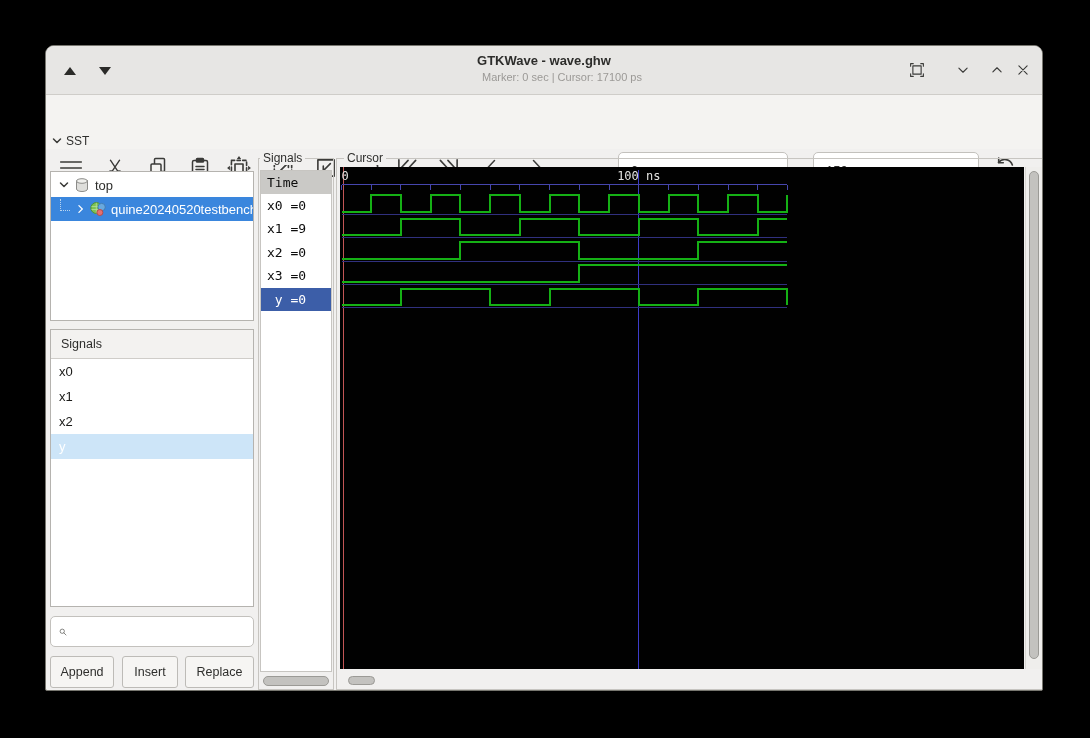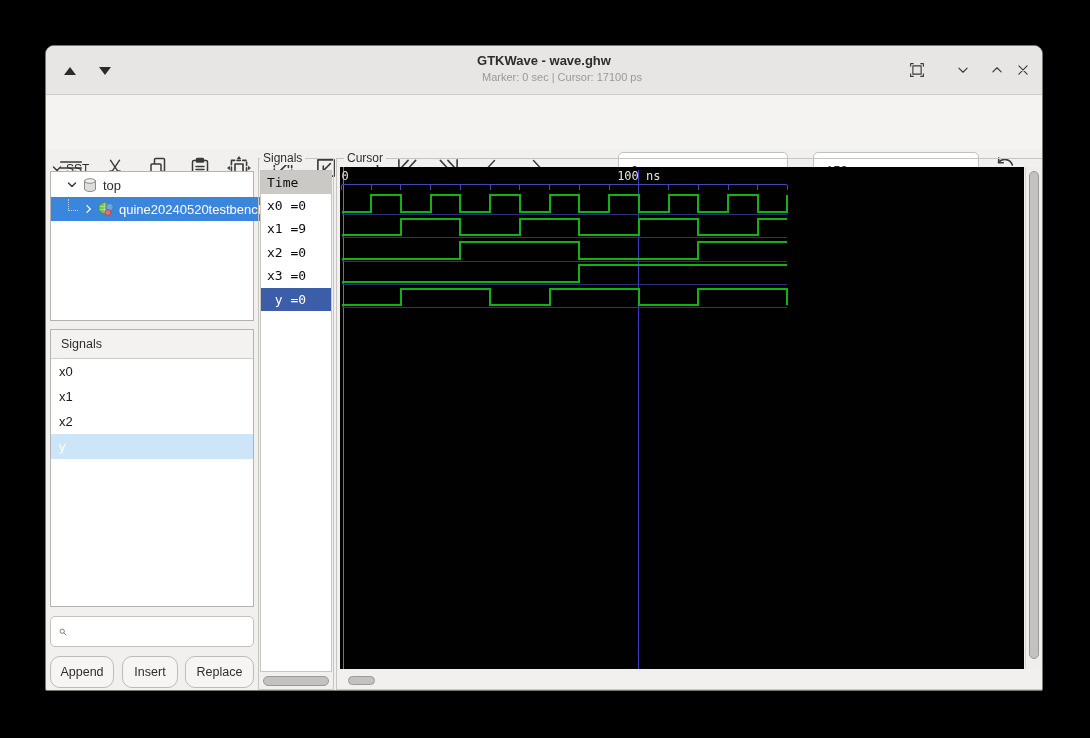--- a/index.html
+++ b/index.html
@@ -21,28 +21,28 @@
   
   .toolbar{position:absolute;left:0;top:49px;right:0;height:54px;background:#f4f3f1;}
   .tool-ic{position:absolute;top:60px;width:26px;height:26px;}
   .tool-label{position:absolute;top:69px;font-size:13px;color:#2e2e2c;}
   .tool-input{position:absolute;top:57px;height:37px;box-sizing:border-box;background:#fff;border:1px solid #c3c1bd;
               border-radius:5px;font-size:13px;padding:0 0 0 12px;color:#2e2e2c;font-family:"Liberation Sans",sans-serif;}
   
   .panel-box{position:absolute;background:#fff;border:1px solid #b5b3af;box-sizing:border-box;}
   .frame{position:absolute;border:1px solid #c7c5c1;box-sizing:border-box;}
   .frame-label{position:absolute;font-size:12px;color:#2f2f2d;background:#f1f0ef;padding:0 3px;line-height:14px;}
-  .sst-head{position:absolute;left:6px;top:116px;font-size:12px;color:#2f2f2d;display:flex;align-items:center;gap:4px;}
-  .tree-row{position:absolute;left:0;width:100%;height:24px;display:flex;align-items:center;font-size:13px;padding-left:8px;}
+  .sst-head{position:absolute;left:6px;top:88px;font-size:12px;color:#2f2f2d;display:flex;align-items:center;gap:4px;}
+  .tree-row{position:absolute;left:0;width:100%;height:24px;display:flex;align-items:center;font-size:13px;}
   .tree-row.sel{background:#3a86dd;color:#fff;}
   .guide{width:9px;height:11px;border-left:1px dotted #b9d4ef;border-bottom:1px dotted #b9d4ef;margin:-8px 2px 0 9px;}
   .list-head{height:28px;line-height:28px;padding-left:10px;font-size:12.5px;color:#2e2e2c;background:#f3f2f0;border-bottom:1px solid #cfcdc9;}
   .list-item{height:25px;line-height:25px;padding-left:8px;font-size:13px;color:#1a1a18;}
   .list-item.sel{background:#cde5f8;color:#fff;}
-  .btn{position:absolute;top:610px;height:32px;background:#f6f5f3;border:1px solid #bdbbb7;border-radius:10px;
+  .btn{position:absolute;top:610px;height:32px;background:#f6f5f3;border:1px solid #bdbbb7;border-radius:3px;
        font-size:12.5px;color:#2e2e2c;display:flex;align-items:center;justify-content:center;box-sizing:border-box;}
   .search{position:absolute;left:4px;top:570px;width:204px;height:31px;background:#fff;border:1px solid #c3c1bd;
           border-radius:5px;box-sizing:border-box;display:flex;align-items:center;padding-left:8px;gap:6px;}
   .search input{border:none;outline:none;flex:1;font-size:13px;background:transparent;}
   
   .mono-row{height:23.4px;line-height:23.4px;padding-left:6px;font-family:"DejaVu Sans Mono",monospace;
             font-size:13px;white-space:pre;color:#0c0c0c;}
   .mono-row.sel{background:#3c5ea8;color:#fff;}
   .time-head{height:23px;line-height:23px;padding-left:6px;font-family:"DejaVu Sans Mono",monospace;font-size:13px;
              background:#cac9c6;color:#0c0c0c;}

